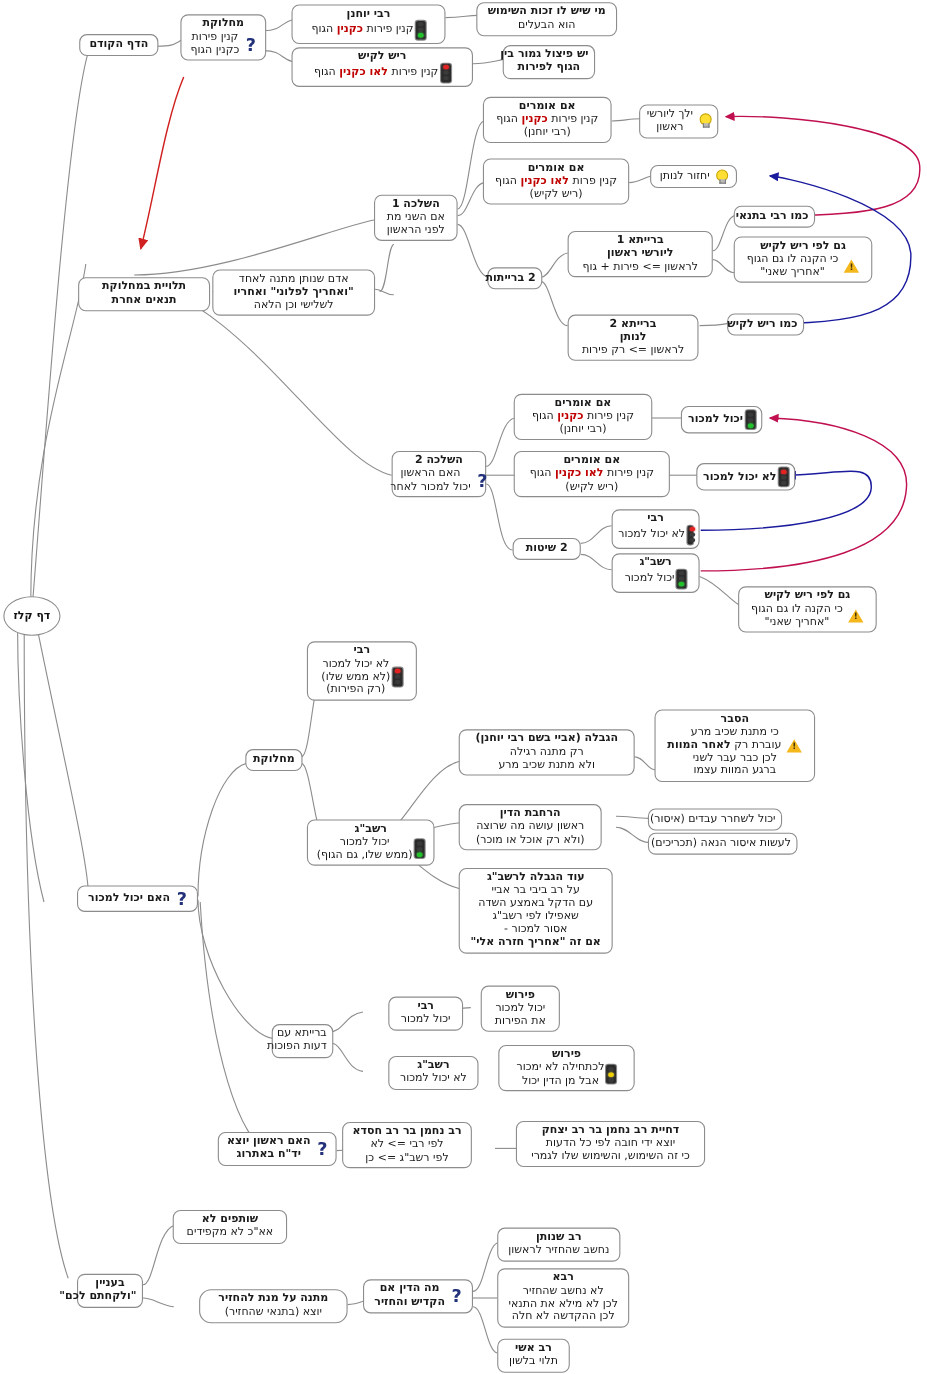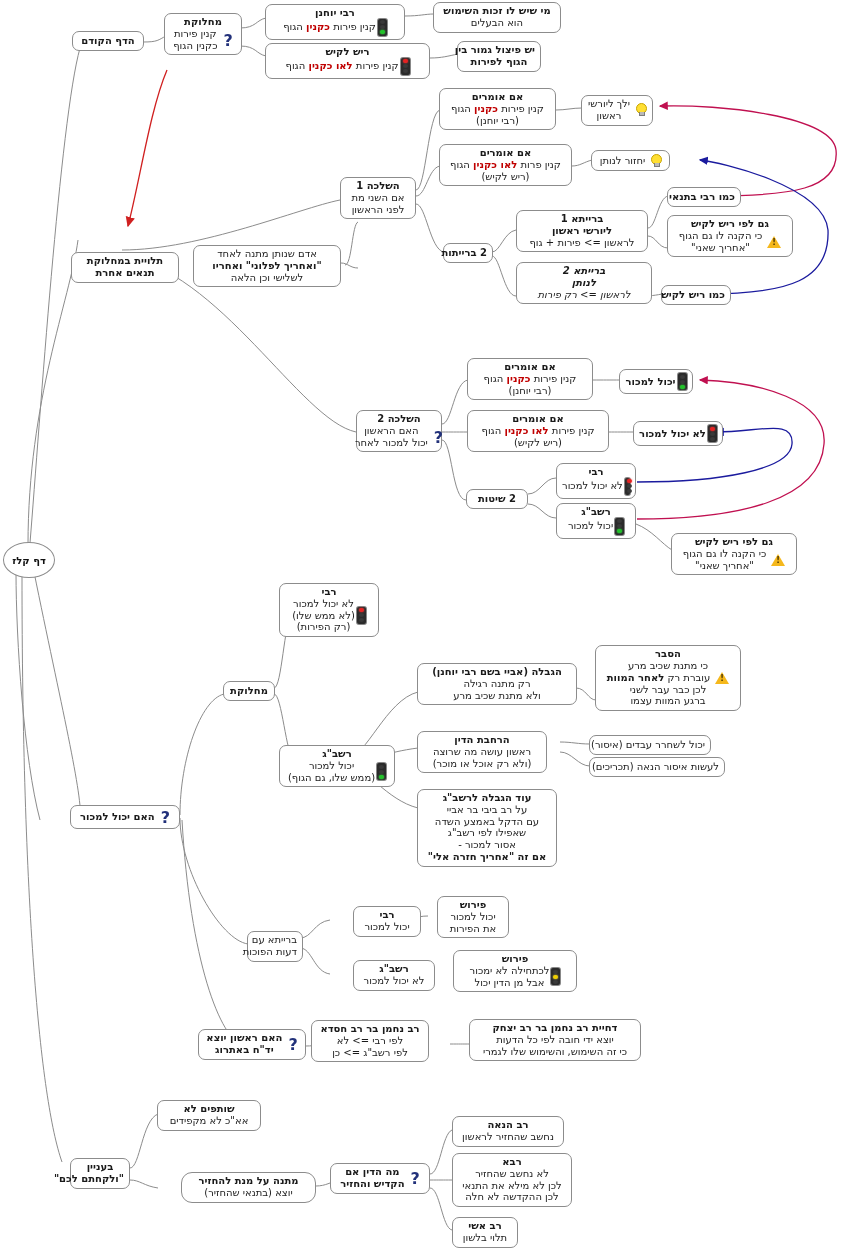--- a/index.html
+++ b/index.html
@@ -259,21 +259,21 @@
   <div class="node" style="left:433px;top:2px;width:128px;">
     <span class="ttl">מי שיש לו זכות השימוש</span>
     <span class="ln">הוא הבעלים</span>
   </div>
 
   <div class="node" style="left:457px;top:41px;width:84px;">
     <span class="ttl">יש פיצול גמור בין</span>
     <span class="ttl">הגוף לפירות</span>
   </div>
 
-  <div class="node" style="left:71px;top:252px;width:108px;">
+  <div class="node" style="left:71px;top:252px;width:120px;">
     <span class="ttl">תלויית  במחלוקת</span>
     <span class="ttl">תנאים אחרת</span>
   </div>
 
   <div class="node" style="left:193px;top:245px;width:148px;">
     <span class="ln">אדם שנותן מתנה לאחד</span>
     <span class="ln"><b>"ואחריך לפלוני" ואחריו</b></span>
     <span class="ln">לשלישי וכן הלאה</span>
   </div>
 
@@ -323,21 +323,21 @@
   <div class="node plain" style="left:443px;top:243px;width:50px;">
     <span class="ttl">2 ברייתות</span>
   </div>
 
   <div class="node" style="left:516px;top:210px;width:132px;">
     <span class="ttl">ברייתא 1</span>
     <span class="ttl">ליורשי ראשון</span>
     <span class="ln">לראשון =&gt; פירות + גוף</span>
   </div>
 
-  <div class="node" style="left:516px;top:262px;width:136px;font-style:italic;">
+  <div class="node" style="left:516px;top:286px;width:119px;">
     <span class="ttl">ברייתא 2</span>
     <span class="ttl">לנותן</span>
     <span class="ln">לראשון =&gt; רק פירות</span>
   </div>
 
   <div class="node plain" style="left:667px;top:187px;width:74px;">
     <span class="ttl">כמו רבי בתנאי</span>
   </div>
 
   <div class="node" style="left:667px;top:215px;width:126px;">
@@ -611,21 +611,21 @@
     <div class="row">
       <span class="qm">?</span>
       <span class="txtblock">
         <span class="ttl">מה הדין אם</span>
         <span class="ttl">הקדיש והחזיר</span>
       </span>
     </div>
   </div>
 
   <div class="node" style="left:452px;top:1116px;width:112px;">
-    <span class="ttl">רב הנאה</span>
+    <span class="ttl">רב שנותן</span>
     <span class="ln">נחשב שהחזיר לראשון</span>
   </div>
 
   <div class="node" style="left:452px;top:1153px;width:120px;">
     <span class="ttl">רבא</span>
     <span class="ln">לא נחשב שהחזיר</span>
     <span class="ln">לכן לא מילא את התנאי</span>
     <span class="ln">לכן ההקדשה לא חלה</span>
   </div>
 

